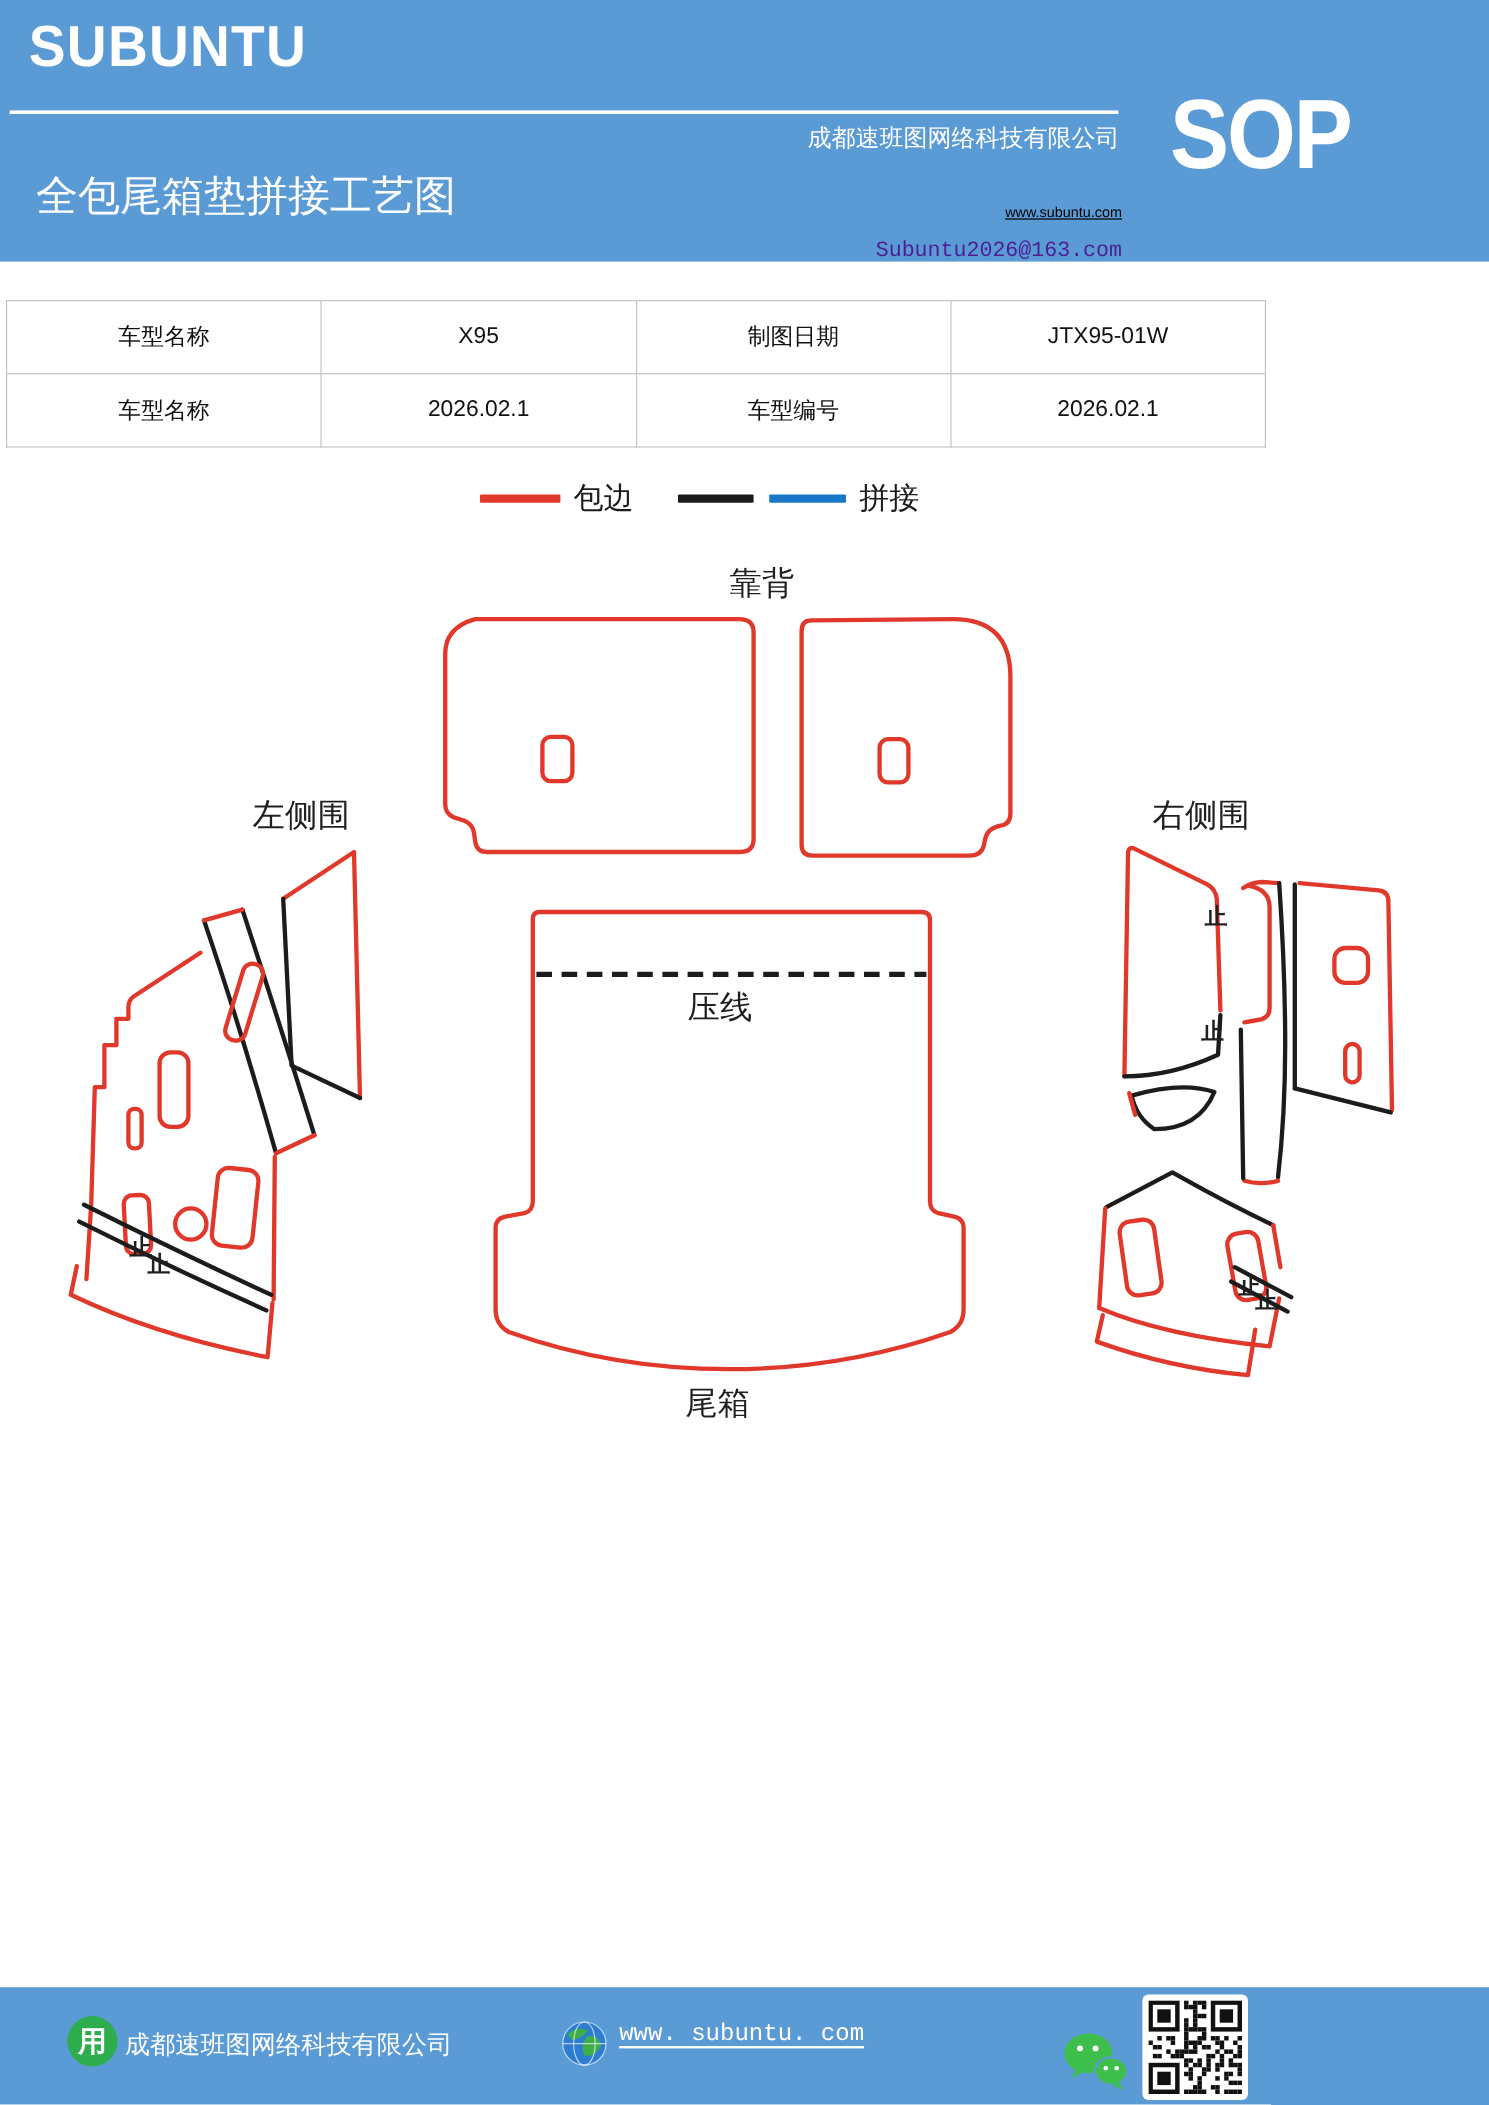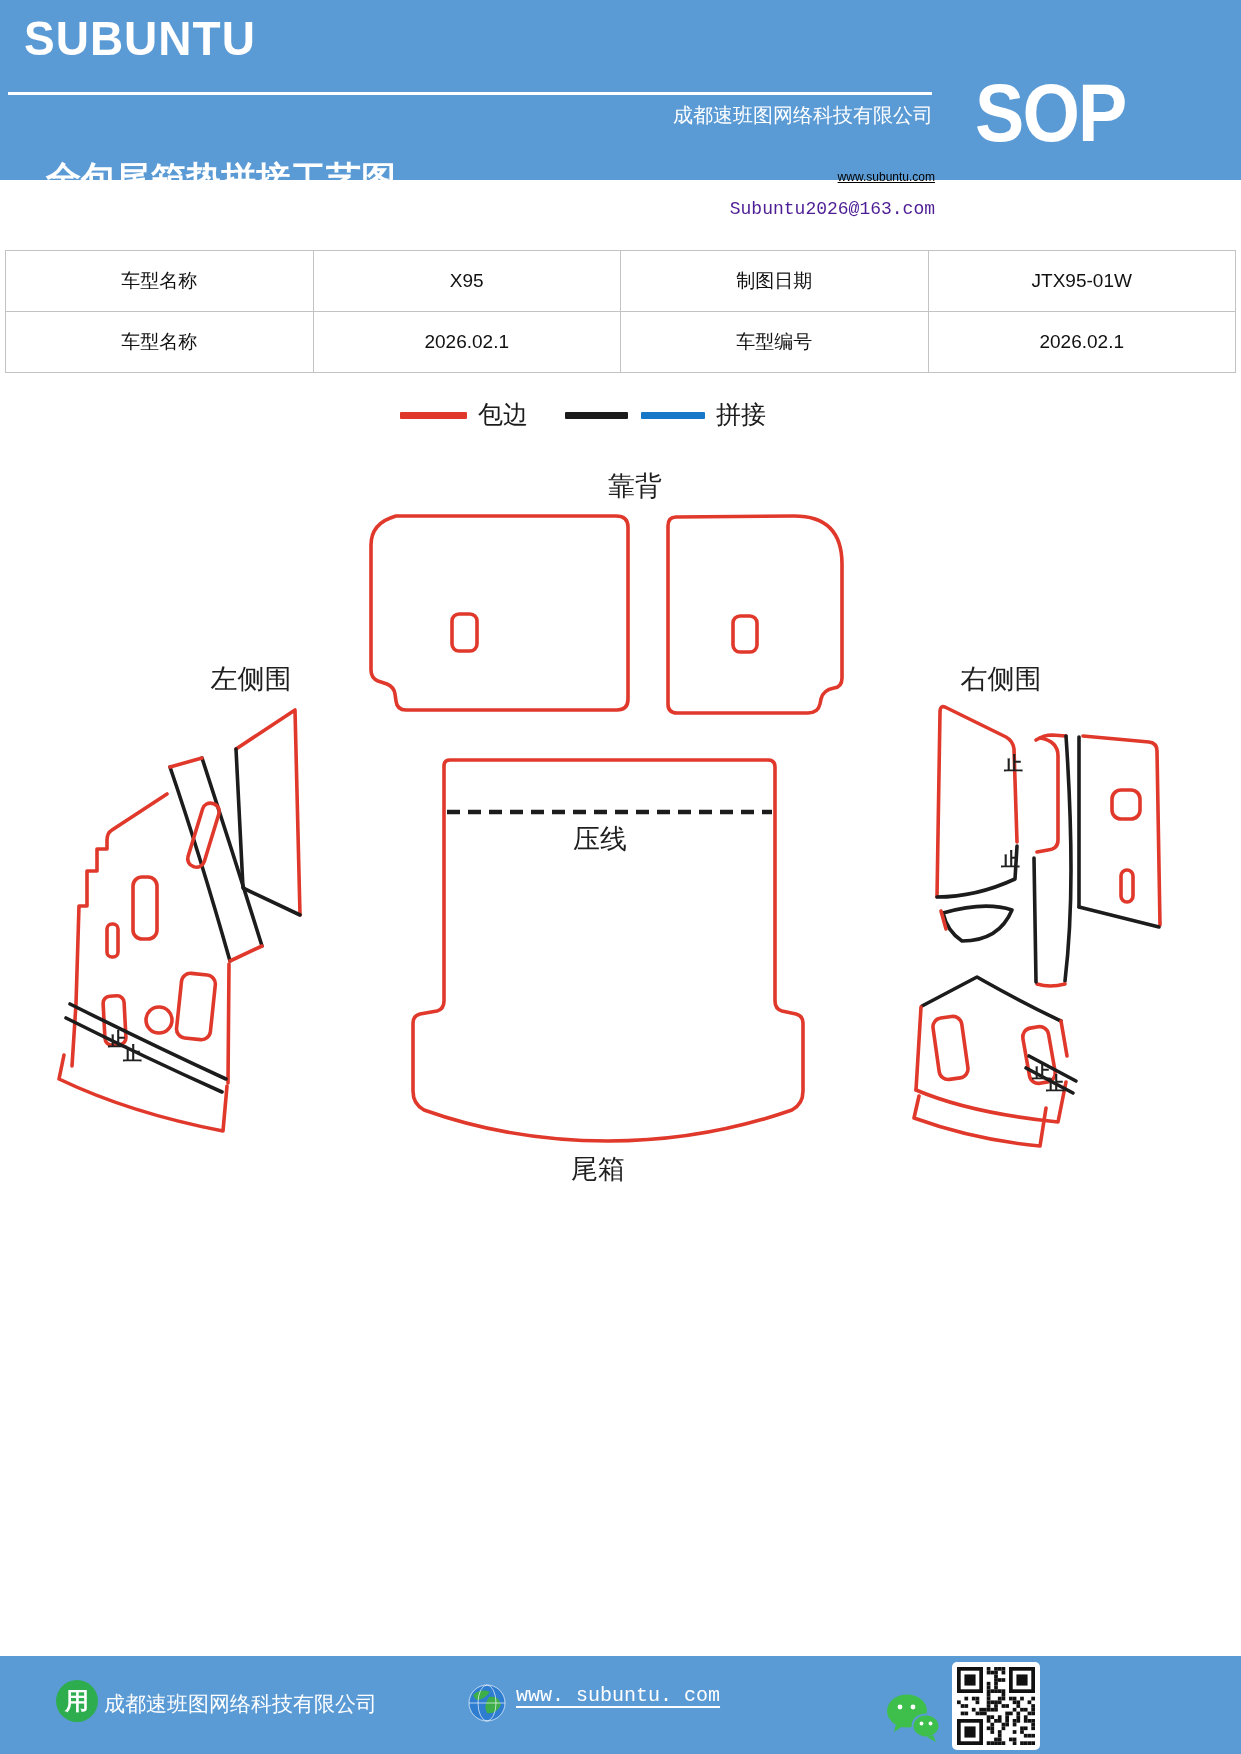--- a/index.html
+++ b/index.html
@@ -1,34 +1,34 @@
 <!DOCTYPE html>
 <html><head>
 <meta charset="utf-8">
 <style>
   html,body{margin:0;padding:0;background:#ffffff;}
   .page{position:relative;width:1241px;height:1754px;background:#fff;overflow:hidden;
         font-family:"Liberation Sans","DejaVu Sans",sans-serif;color:#1a1a1a;}
 
   
-  .hdr{position:absolute;left:0;top:0;width:1241px;height:180px;background:#5b9bd5;}
+  .hdr{position:absolute;left:0;top:0;width:1241px;height:218px;background:#5b9bd5;}
   .brand{position:absolute;left:24px;top:10px;font-size:46px;font-weight:bold;color:#fff;
          letter-spacing:1px;transform:scaleY(1.05);transform-origin:left top;}
   .hdr-rule{position:absolute;left:8px;top:92px;width:924px;height:3px;background:#fff;}
-  .doc-title{position:absolute;left:30px;top:140px;margin:16px;font-size:35px;font-weight:700;color:#fff;}
+  .doc-title{position:absolute;left:30px;top:140px;margin:0;font-size:35px;font-weight:400;color:#fff;}
   .hdr-company{position:absolute;right:308px;top:102px;font-size:20px;color:#fff;}
   .hdr-web{position:absolute;right:306px;top:170px;font-size:12px;color:#000000;
            font-family:Liberation Sans, sans-serif;text-decoration:underline;cursor:pointer;}
   .hdr-mail{position:absolute;right:306px;top:199px;font-size:18px;color:#4c1d95;
             font-family:"Liberation Mono","DejaVu Sans Mono",monospace;}
   .sop{position:absolute;left:975px;top:66px;font-size:82px;font-weight:bold;color:#fff;
        transform:scaleX(.9);transform-origin:left top;letter-spacing:-2px;}
 
   
-  .info-table{position:absolute;left:5px;top:250px;width:1231px;height:117px;
+  .info-table{position:absolute;left:5px;top:250px;width:1050px;height:117px;
               border-collapse:collapse;table-layout:fixed;}
   .info-table td{border:1px solid #c3c3c3;text-align:center;vertical-align:middle;
                  font-size:19px;color:#111;height:58px;}
 
   
   .legend{position:absolute;left:0;top:396px;width:1046px;height:40px;}
   .sw{position:absolute;top:16px;height:7px;border-radius:1px;}
   .sw-red{left:400px;width:67px;background:#e0382b;}
   .sw-black{left:565px;width:63px;background:#1b1b1b;}
   .sw-blue{left:641px;width:64px;background:#1878c8;}

